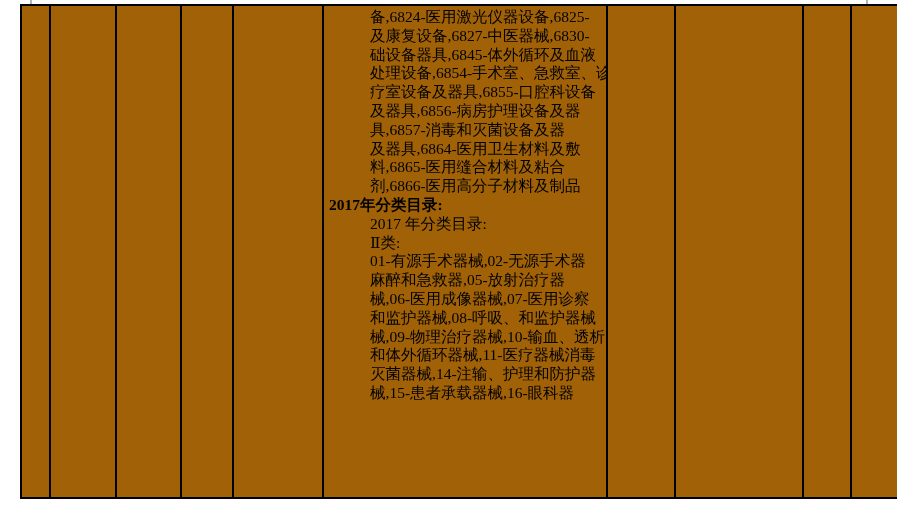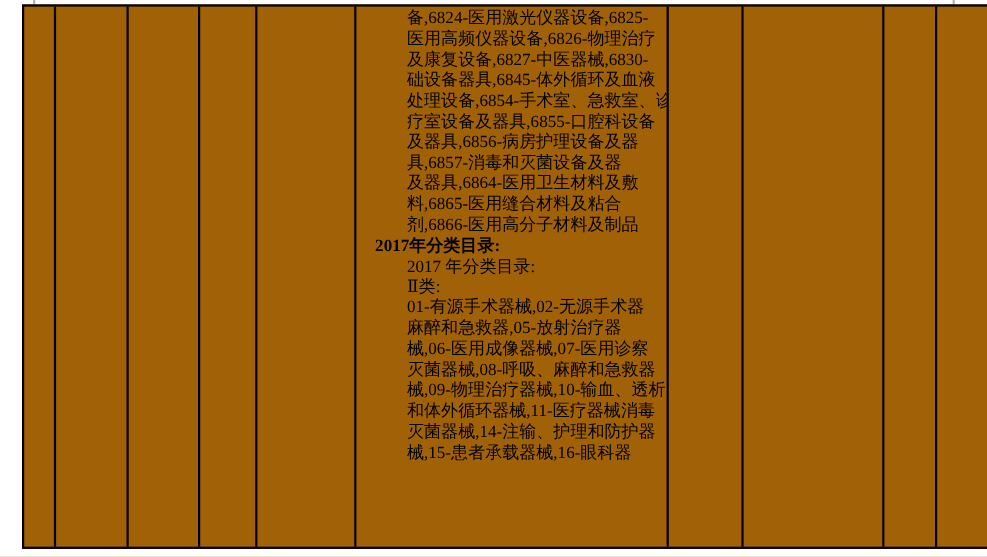--- a/index.html
+++ b/index.html
@@ -46,21 +46,21 @@
   }
   .line {
     line-height: 18.8px;
     height: 18.8px;
     white-space: pre;
     overflow: visible;
   }
   .line.indent { padding-left: 45px; }
   .line.heading {
     font-weight: 700;
-    padding-left: 16px;
+    padding-left: 4px;
     letter-spacing: 0;
     font-family: Liberation Serif, serif;
   }
   .guide-tick {
     position: absolute;
     top: 0;
     width: 2px;
     height: 5px;
     background: #b3b3b3;
   }
@@ -75,37 +75,36 @@
 
 <div class="doc-table">
   <div class="cell c1"></div>
   <div class="cell c2"></div>
   <div class="cell c3"></div>
   <div class="cell c4"></div>
   <div class="cell c5"></div>
   <div class="cell c6 text-cell">
     <div>
         <div class="line indent">备,6824-医用激光仪器设备,6825-</div>
-        <div class="line indent">医用高频仪器设备,6826-物理治疗</div>
         <div class="line indent">及康复设备,6827-中医器械,6830-</div>
         <div class="line indent">础设备器具,6845-体外循环及血液</div>
         <div class="line indent">处理设备,6854-手术室、急救室、诊</div>
         <div class="line indent">疗室设备及器具,6855-口腔科设备</div>
         <div class="line indent">及器具,6856-病房护理设备及器</div>
         <div class="line indent">具,6857-消毒和灭菌设备及器</div>
         <div class="line indent">及器具,6864-医用卫生材料及敷</div>
         <div class="line indent">料,6865-医用缝合材料及粘合</div>
         <div class="line indent">剂,6866-医用高分子材料及制品</div>
         <div class="line heading">2017年分类目录:</div>
         <div class="line indent">2017 年分类目录:</div>
         <div class="line indent">Ⅱ类:</div>
         <div class="line indent">01-有源手术器械,02-无源手术器</div>
         <div class="line indent">麻醉和急救器,05-放射治疗器</div>
         <div class="line indent">械,06-医用成像器械,07-医用诊察</div>
-        <div class="line indent">灭菌器械,08-呼吸、麻醉和急救器</div>
+        <div class="line indent">和监护器械,08-呼吸、和监护器械</div>
         <div class="line indent">械,09-物理治疗器械,10-输血、透析</div>
         <div class="line indent">和体外循环器械,11-医疗器械消毒</div>
         <div class="line indent">灭菌器械,14-注输、护理和防护器</div>
         <div class="line indent">械,15-患者承载器械,16-眼科器</div>
       </div>
   </div>
   <div class="cell c7"></div>
   <div class="cell c8"></div>
   <div class="cell c9"></div>
   <div class="cell c10"></div>

